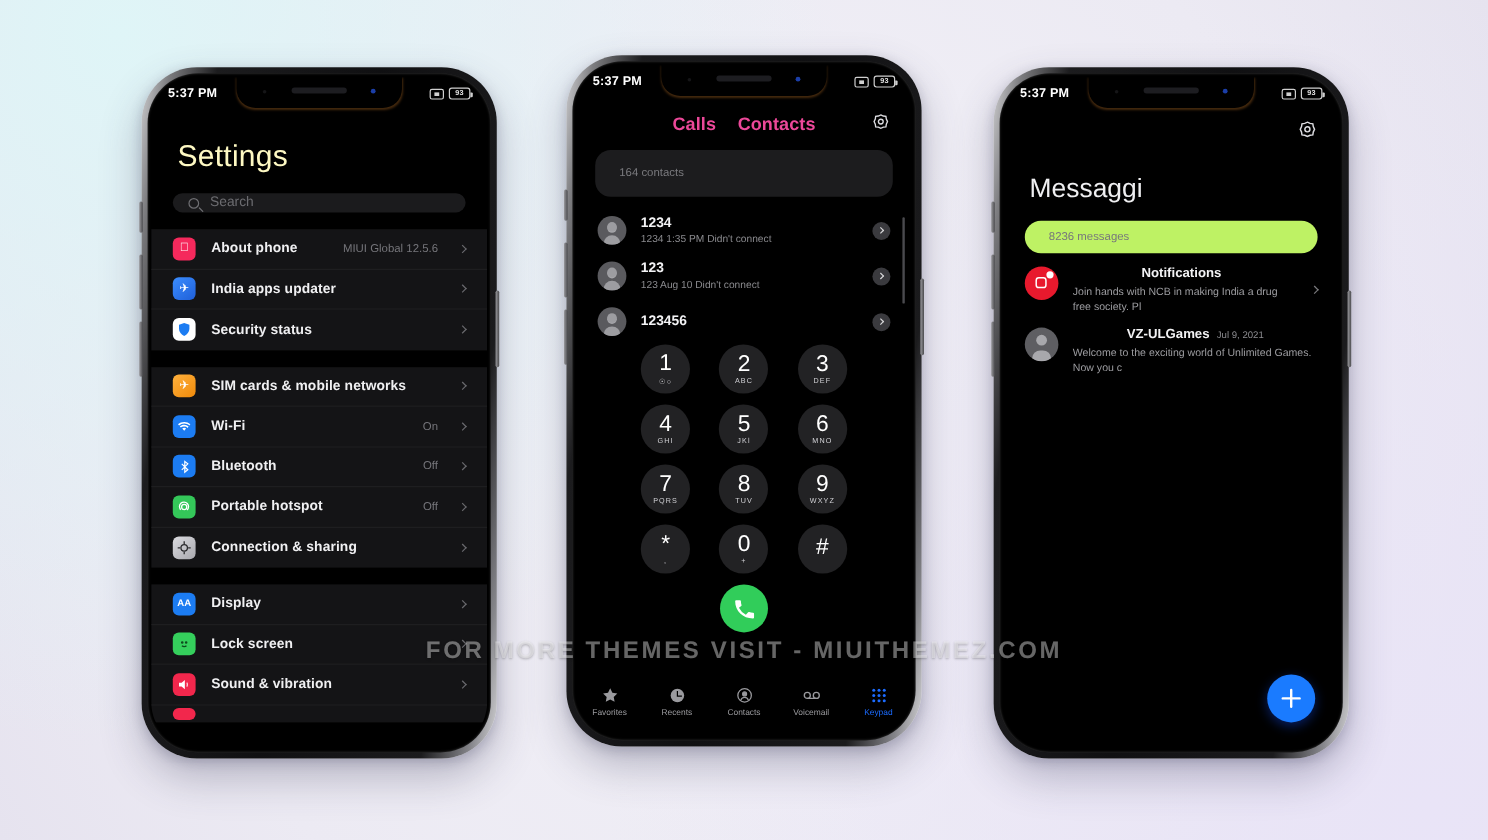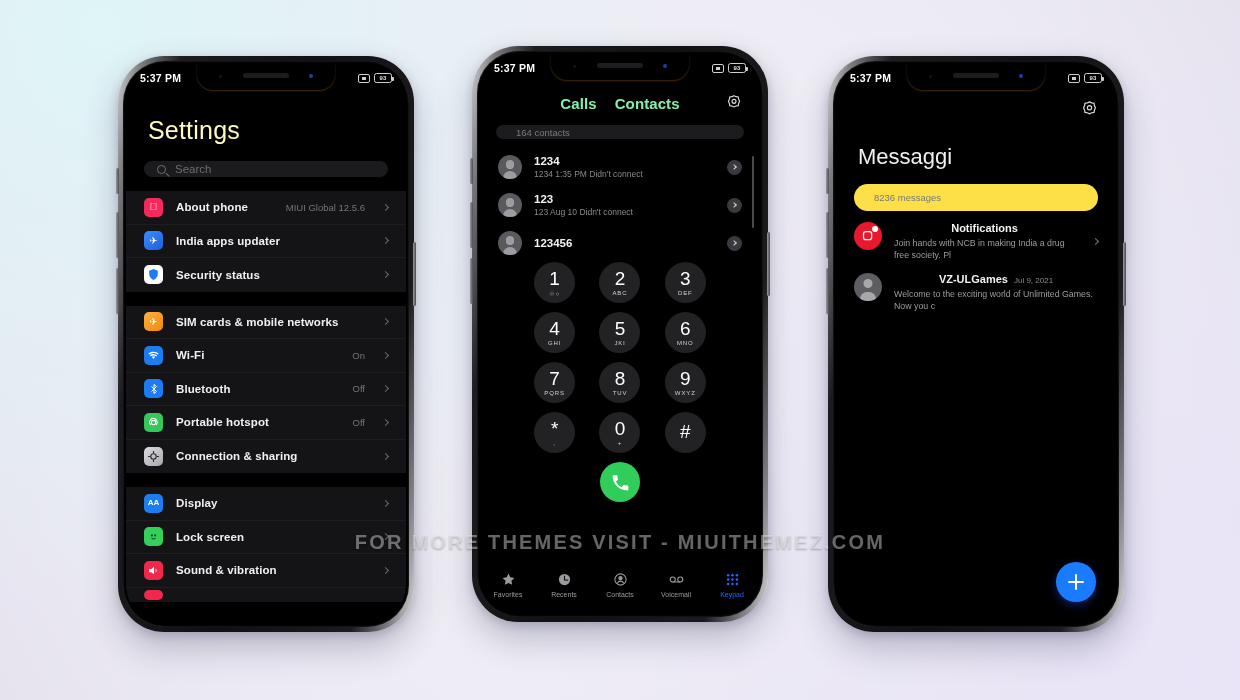--- a/index.html
+++ b/index.html
@@ -123,27 +123,27 @@
   .chev {
     width: 5px; height: 5px; border-right: 1.3px solid #6a6a6e; border-top: 1.3px solid #6a6a6e;
     transform: rotate(45deg); flex:none;
   }
 
   
   .dial-tabs {
     display:flex; align-items:center; justify-content:center; gap: 18px;
     padding-top: 13px; position: relative;
   }
-  .dial-tab { color:#86efac; font-size: 15px; font-weight: bold; letter-spacing:.1px; }
+  .dial-tab { color:#ec4899; font-size: 15px; font-weight: bold; letter-spacing:.1px; }
   .gear-btn {
     position:absolute; right: 18px; top: 12px; width: 16px; height: 16px;
   }
   .gear-btn svg { width: 100%; height: 100%; }
   .dial-search {
-    margin: 13px 16px 0; height: 14px; border-radius: 13px;
+    margin: 13px 16px 0; height: 39px; border-radius: 13px;
     background:#1c1c1e; display:flex; align-items:center; gap: 8px; padding: 0 12px;
   }
   .dial-search .ph { color:#7a7a7e; font-size: 9.5px; }
   .call-list { margin-top: 9px; position: relative; height: 108px; overflow: hidden; }
   .call-row { display:flex; align-items:center; gap: 12px; padding: 7px 18px; }
   .avatar {
     width: 24px; height: 24px; border-radius:50%; background:#5a5a5e; flex:none;
     display:flex; align-items:flex-end; justify-content:center; overflow:hidden;
   }
   .avatar::before {
@@ -180,21 +180,21 @@
   }
   .tabitem { display:flex; flex-direction:column; align-items:center; gap:4px; width: 52px; }
   .tabitem .lbl { font-size: 7px; color:#9a9a9e; }
   .tabitem.active .lbl { color:#1b6bff; }
   .tabitem svg { width:15px; height:15px; }
 
   
   .msg-gear { position:absolute; right:18px; top: 36px; width: 17px; height: 17px; }
   .msg-title { color:#efeff1; font-size:22px; font-weight:400; padding: 52px 22px 0; }
   .msg-search {
-    margin: 14px 18px 0; height: 27px; border-radius: 14px; background:#fde047;
+    margin: 14px 18px 0; height: 27px; border-radius: 14px; background:#bef264;
     display:flex; align-items:center; gap:8px; padding: 0 12px;
   }
   .msg-search .ph { color:#77777b; font-size:9.5px;}
   .msg-row { display:flex; gap: 12px; padding: 11px 18px 0; align-items:flex-start; }
   .msg-ico { width: 28px; height: 28px; border-radius:50%; flex:none; position:relative; display:flex;align-items:center;justify-content:center;}
   .msg-body { flex:1; min-width:0; }
   .msg-head { display:flex; align-items:baseline; justify-content:center; gap:6px;}
   .msg-name { color:#f2f2f4; font-size: 11px; font-weight:bold; }
   .msg-date { color:#8c8c90; font-size: 8px; flex:none;}
   .msg-snip { color:#9d9da1; font-size:8.8px; line-height:1.42; margin-top:3px; }

